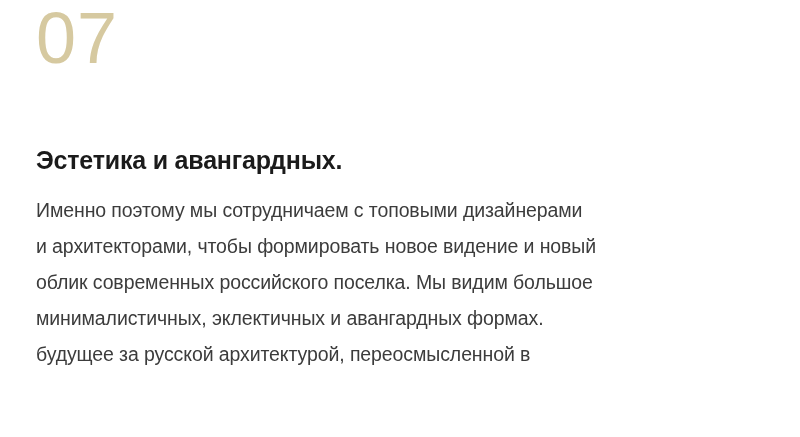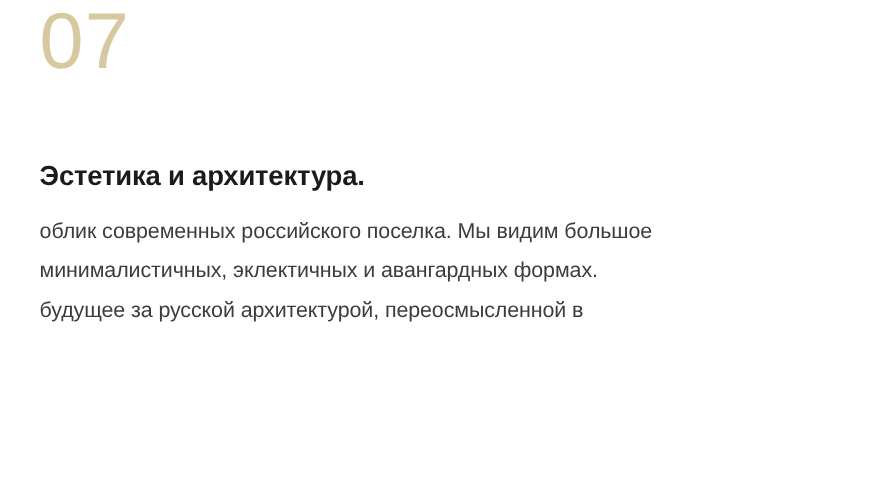--- a/index.html
+++ b/index.html
@@ -58,21 +58,23 @@
     white-space: nowrap;
   }
 </style>
 </head>
 <body>
 
 <div class="slide">
 
   <div class="section-number">07</div>
 
-  <h1 class="heading">Эстетика и архитектура.</h1>
+  <h1 class="heading">Эстетика и авангардных.</h1>
 
   <div class="body-text">
+    <span class="body-line">Именно поэтому мы сотрудничаем с топовыми дизайнерами</span>
+    <span class="body-line">и архитекторами, чтобы формировать новое видение и новый</span>
     <span class="body-line">облик современных российского поселка. Мы видим большое</span>
     <span class="body-line">минималистичных, эклектичных и авангардных формах.</span>
     <span class="body-line">будущее за русской архитектурой, переосмысленной в</span>
   </div>
 
 </div>
 
 </body></html>

